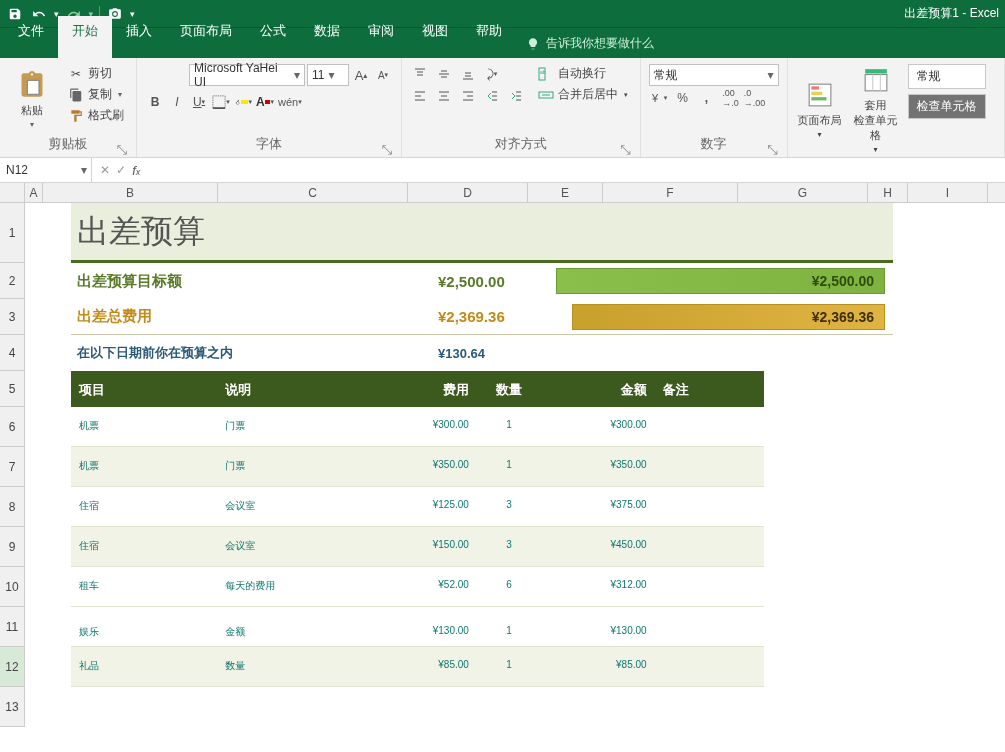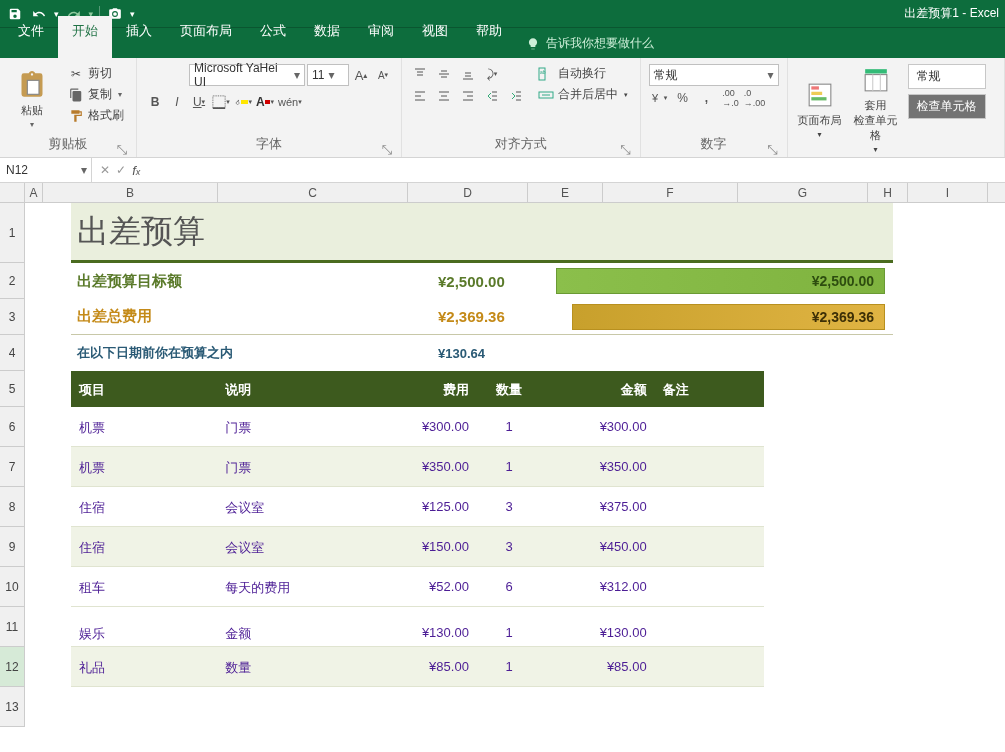--- a/index.html
+++ b/index.html
@@ -74,21 +74,21 @@
   .sum-amt { width:120px; text-align:left; font-size:15px; font-weight:bold; padding-left:2px;}
   .bar-wrap { width:337px; display:flex; align-items:center; justify-content:flex-end; padding-right:8px;}
   .bar { height:26px; flex:1; display:flex; align-items:center; justify-content:flex-end; padding-right:10px; font-weight:bold; font-size:14px;}
   .bar.green { background:linear-gradient(90deg,#8bbf4b,#7fb33f); border:1px solid #6a9a34; color:#2d4d0f; width:100%;}
   .bar.gold { background:linear-gradient(90deg,#c8a02c,#e0b443); border:1px solid #b8901f; color:#3d2f06; width:95%; margin-left:5%;}
   .green-txt{color:#5a7a2a;} .gold-txt{color:#c48a18;} .navy-txt{color:#2a5a75;}
   .hdr-row { background:#3d5a1e; color:#fff; font-weight:bold; font-size:13px;}
   .hdr-cell { padding:10px 8px;}
   .data-row { background:#fff;}
   .data-row.alt { background:#f0f3e6;}
-  .data-cell { padding:12px 8px; font-size:13px; color:#4c1d95;}
+  .data-cell { padding:12px 8px; font-size:10px; color:#0f766e;}
   .num { text-align:right;}
   .cen { text-align:center;}
   .table-wrap { width:693px;}
   svg { display:block;}
 </style>
 </head>
 <body>
 
 <div class="titlebar">
   <div class="qat">

